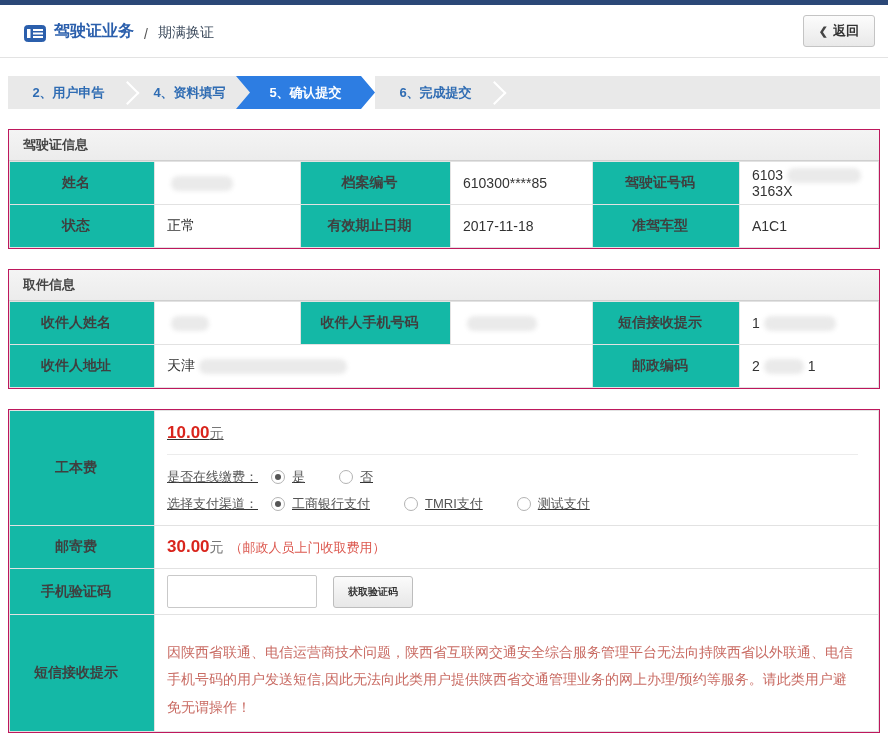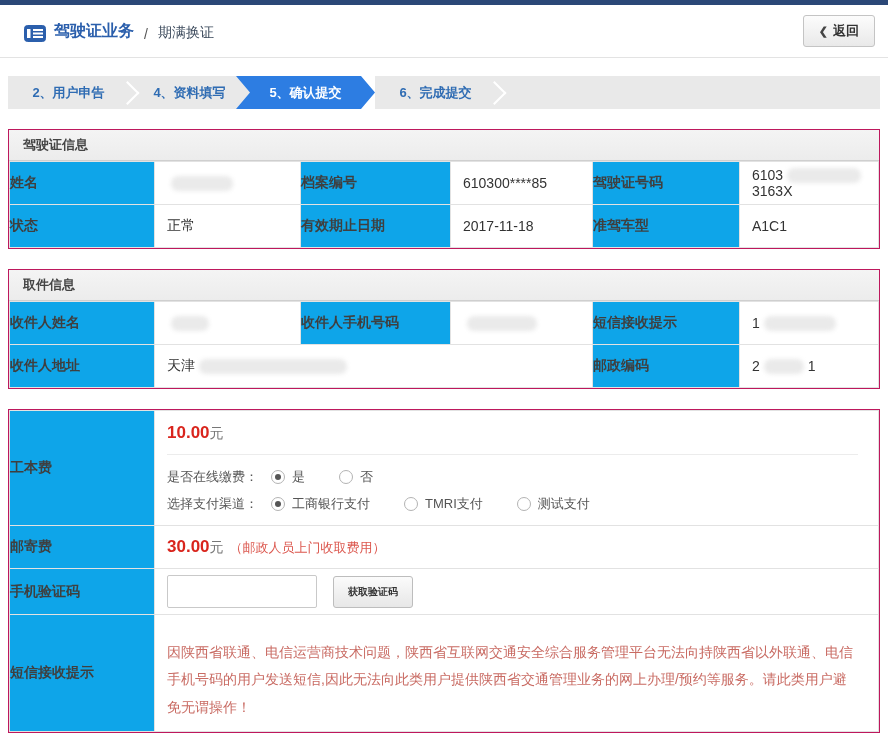--- a/index.html
+++ b/index.html
@@ -46,30 +46,30 @@
   .steps-filler { flex:1; background:#e9e9e9; }
   
   .section { margin:20px 8px 0 8px; border:1px solid #be185d; }
   .section-header {
     background:linear-gradient(#f4f4f4,#ececec); padding:6px 14px;
     font-size:13px; font-weight:bold; color:#444; border-bottom:1px solid #cfcfcf;
   }
   table { width:100%; border-collapse:collapse; table-layout:fixed; font-size:14px; }
   td { border:1px solid #e2e2e2; height:43px; vertical-align:middle; }
   td.lbl {
-    background:#0ea5e9; text-align:left; padding-right:12px;
+    background:#14b8a6; text-align:center; padding-right:12px;
     font-weight:bold; color:#3f3f3f;
   }
   td.val { background:#fff; padding-left:12px; color:#333; }
   .smudge {
     display:inline-block; height:15px; background:#eaeaea; border-radius:7px;
     filter:blur(2px); vertical-align:middle; margin:0 4px;
   }
   
-  .fee-cell { padding:12px 0 12px 14px; height:auto; }
+  .fee-cell { padding:12px 0 12px 14px; height:auto;text-decoration:underline; }
   .amount { color:#d9251d; font-weight:bold; font-size:17px; }
   .unit { color:#777; font-size:14px; }
   .fee-divider { border-top:1px solid #ececec; margin:11px 20px 13px 0; }
   .radio-row { display:flex; align-items:center; margin-top:9px; color:#555; font-size:13px; }
   .radio-q { width:104px; color:#555; }
   .radio-opt { display:inline-flex; align-items:center; margin-right:34px; cursor:pointer; }
   .rb {
     width:14px; height:14px; border:1px solid #b3b3b3; border-radius:50%;
     background:#fff; display:inline-block; position:relative; margin-right:7px;
   }

